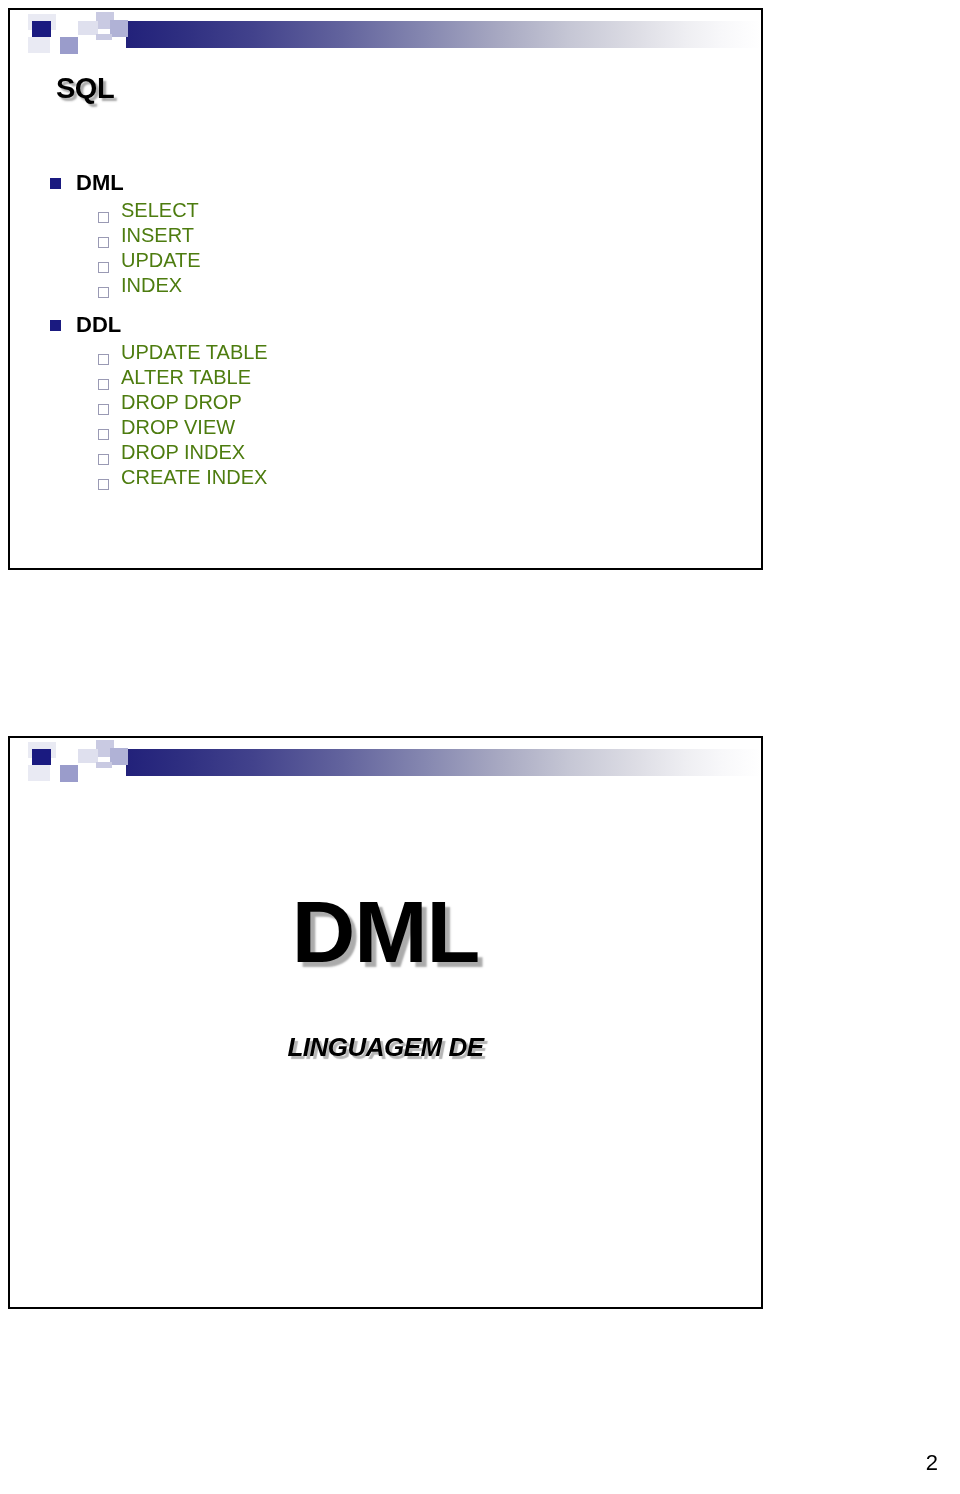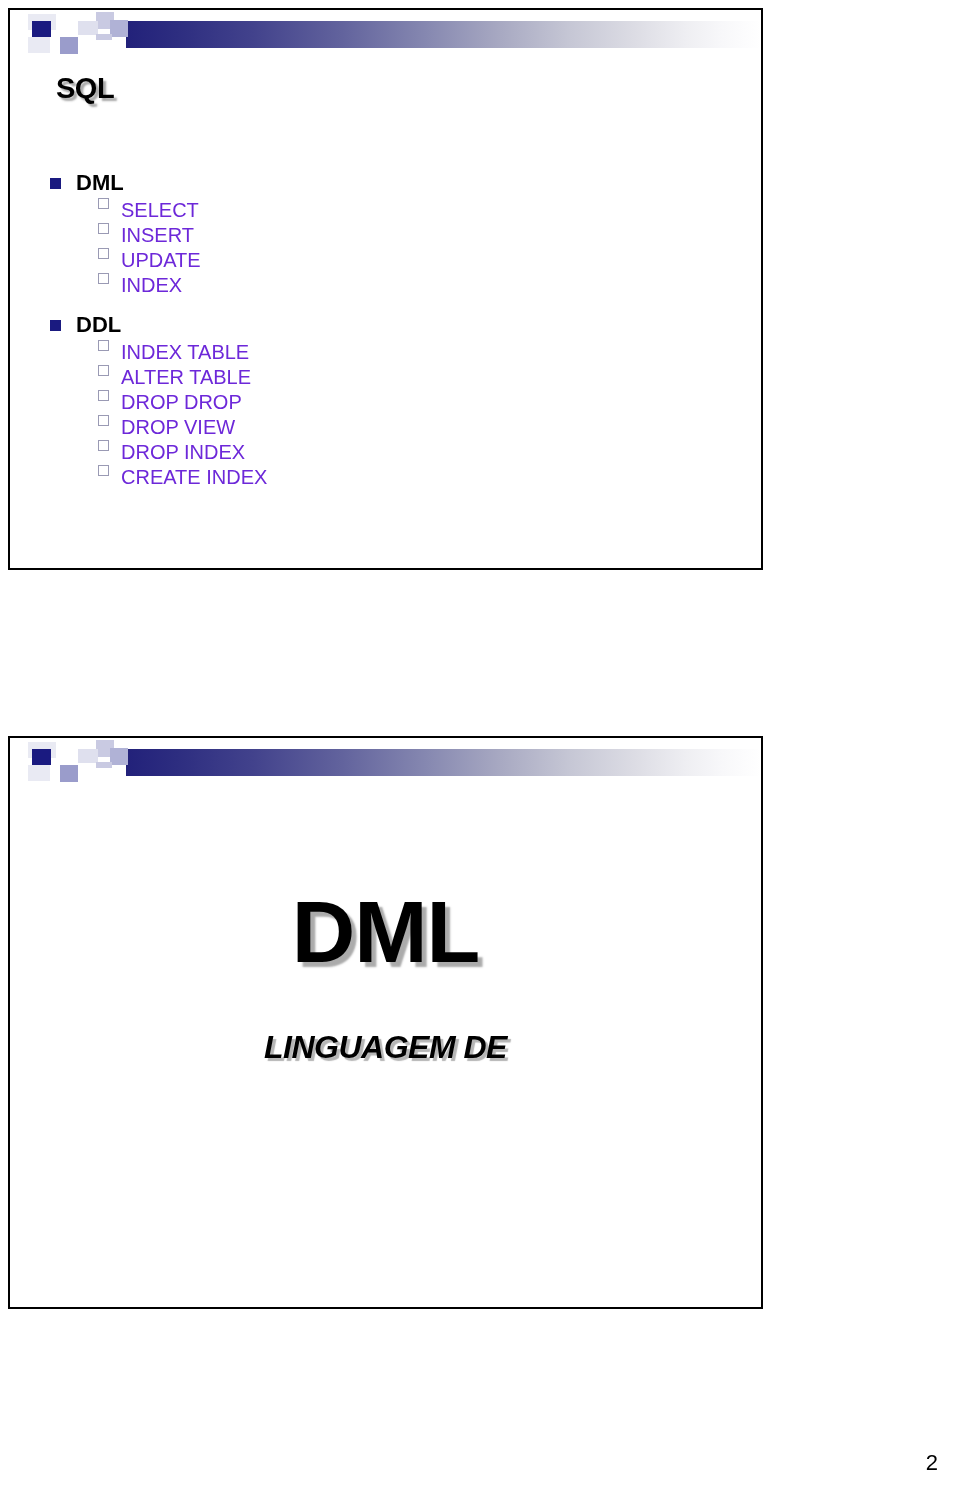--- a/index.html
+++ b/index.html
@@ -95,23 +95,23 @@
   }
   .lvl1 .bullet-sq {
     width: 11px;
     height: 11px;
     background: #1a1a80;
     margin-right: 15px;
     flex: 0 0 auto;
   }
   .lvl2 {
     display: flex;
-    align-items: flex-start;
+    align-items: flex-end;
     font-size: 20px;
-    color: #6d28d9;
+    color: #4d7c0f;
     line-height: 25px;
     margin-left: 48px;
   }
   .lvl2 .bullet-hollow {
     width: 9px;
     height: 9px;
     border: 1.6px solid #9a9ab4;
     background: transparent;
     margin-right: 12px;
     flex: 0 0 auto;
@@ -128,21 +128,21 @@
   .big-title {
     font-size: 88px;
     font-weight: bold;
     color: #000000;
     line-height: 1.0;
     letter-spacing: -1px;
     text-shadow: 5px 5px 2px rgba(150,150,150,0.8);
   }
   .sub-title {
     margin-top: 48px;
-    font-size: 32px;
+    font-size: 26px;
     font-weight: bold;
     font-style: italic;
     color: #000000;
     line-height: 46px;
     letter-spacing: -0.5px;
     text-shadow: 3px 3px 1px rgba(150,150,150,0.7);
   }
 
   
   .page-number {
@@ -197,21 +197,21 @@
       </div>
     </div>
 
     <div class="group">
       <div class="lvl1">
         <span class="bullet-sq"></span>
         <span>DDL</span>
       </div>
       <div class="lvl2">
         <span class="bullet-hollow"></span>
-        <span>INDEX TABLE</span>
+        <span>UPDATE TABLE</span>
       </div>
       <div class="lvl2">
         <span class="bullet-hollow"></span>
         <span>ALTER TABLE</span>
       </div>
       <div class="lvl2">
         <span class="bullet-hollow"></span>
         <span>DROP DROP</span>
       </div>
       <div class="lvl2">

